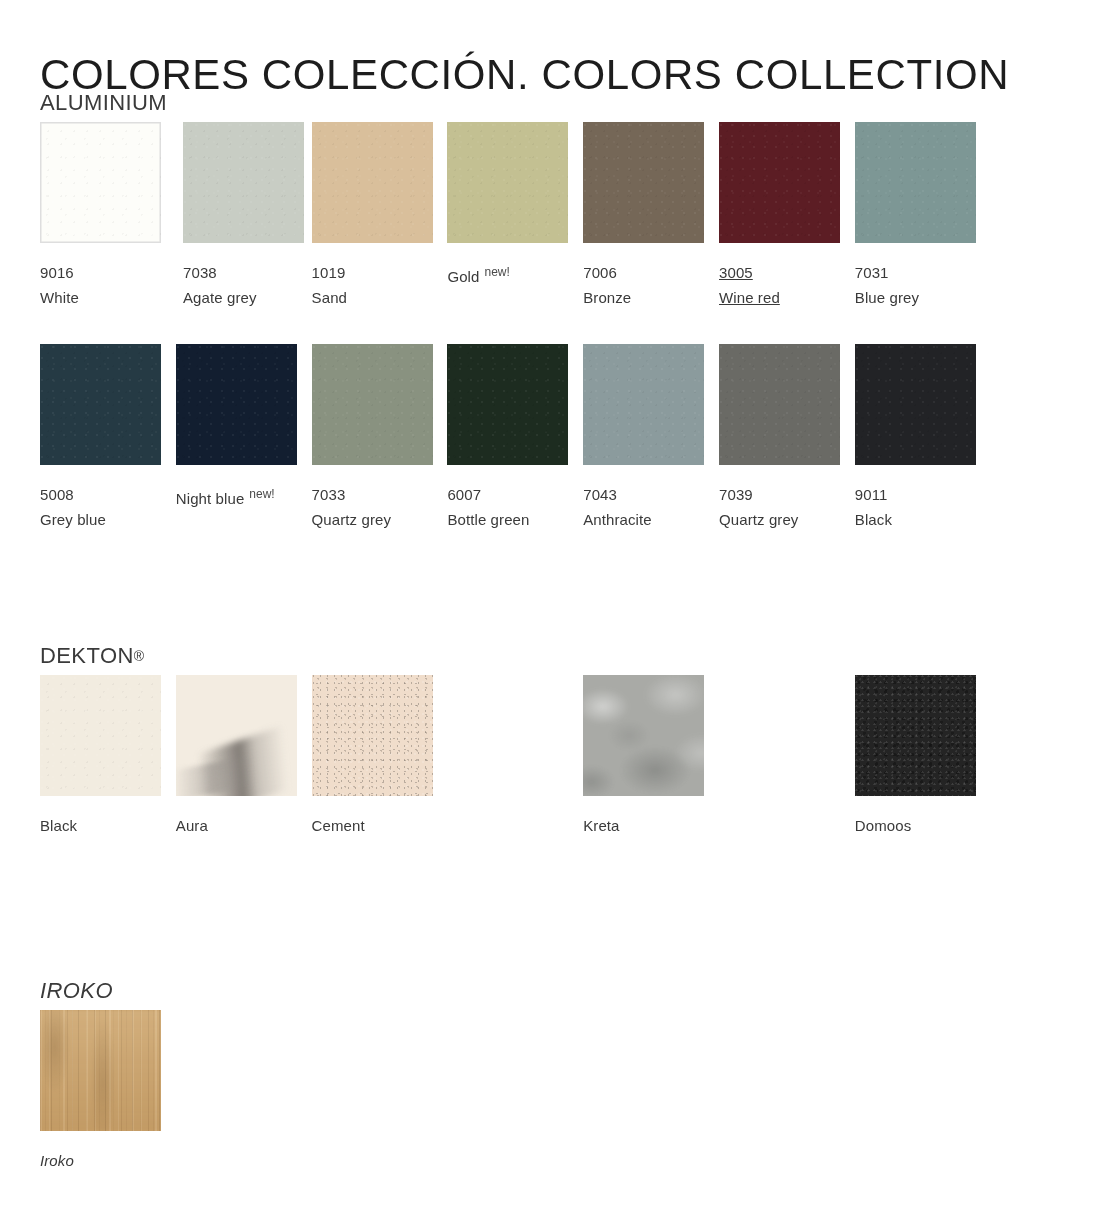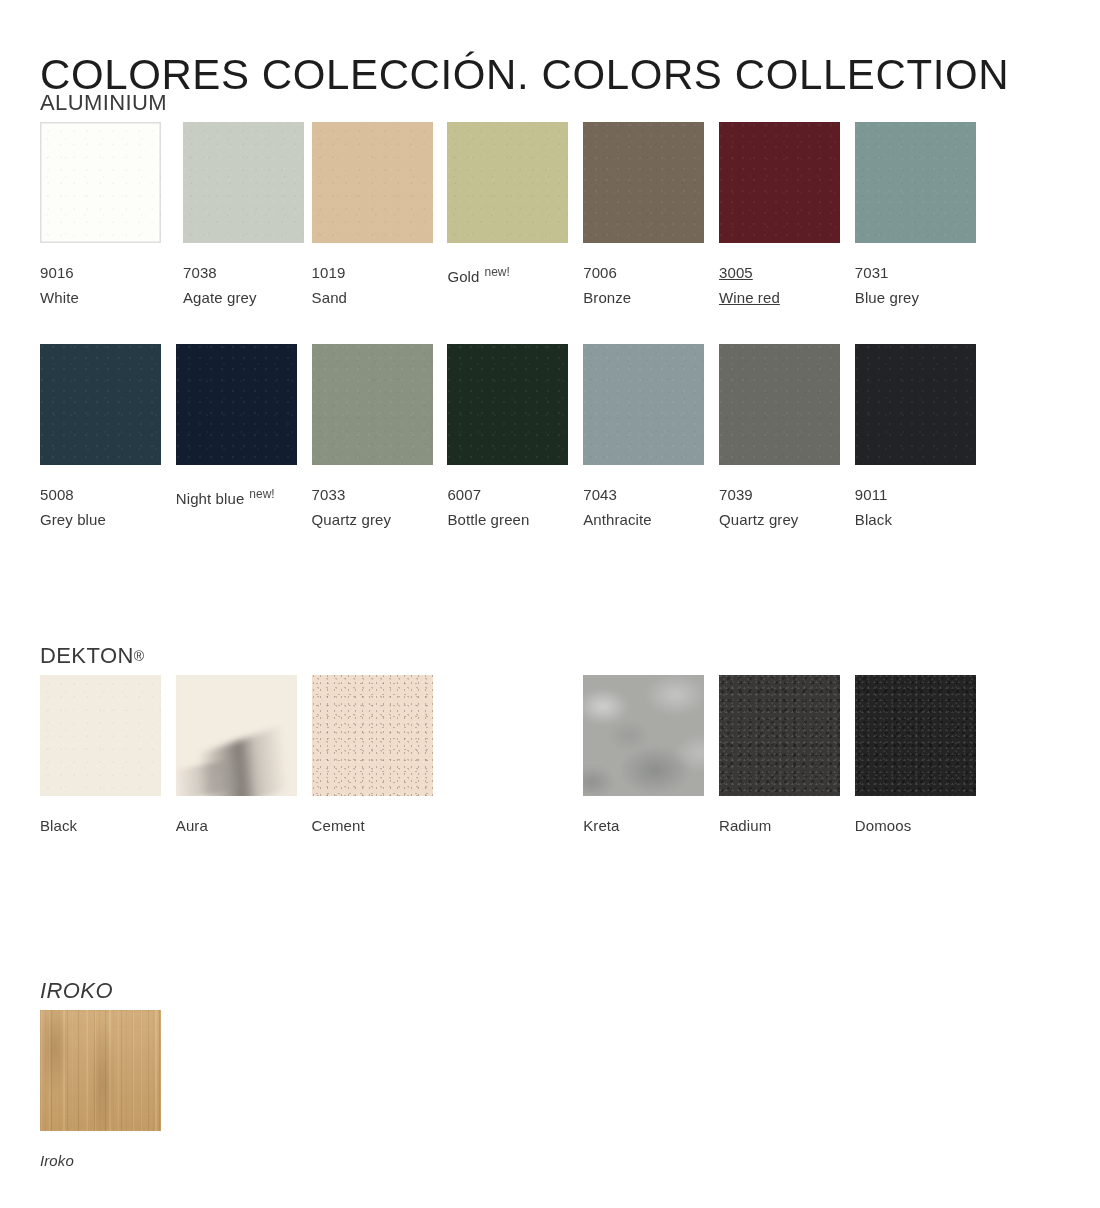--- a/index.html
+++ b/index.html
@@ -413,29 +413,20 @@
           </div>
           <div class="cell" style="left: 543.2px;">
             <div class="swatch" style="background-color: rgb(169, 170, 166);">
               <div class="tex-concrete"></div>
             </div>
             <div class="label">
               <span class="l1">Kreta</span>
               <span class="l2">&nbsp;</span>
             </div>
           </div>
-          <div class="cell" style="left: 679px;">
-            <div class="swatch" style="background-color: rgb(58, 56, 54);">
-              <div class="tex-grain-dark"></div>
-            </div>
-            <div class="label">
-              <span class="l1">Radium</span>
-              <span class="l2">&nbsp;</span>
-            </div>
-          </div>
           <div class="cell" style="left: 814.8px;">
             <div class="swatch" style="background-color: rgb(36, 36, 36);">
               <div class="tex-grain-dark"></div>
             </div>
             <div class="label">
               <span class="l1">Domoos</span>
               <span class="l2">&nbsp;</span>
             </div>
           </div>
         </div>

